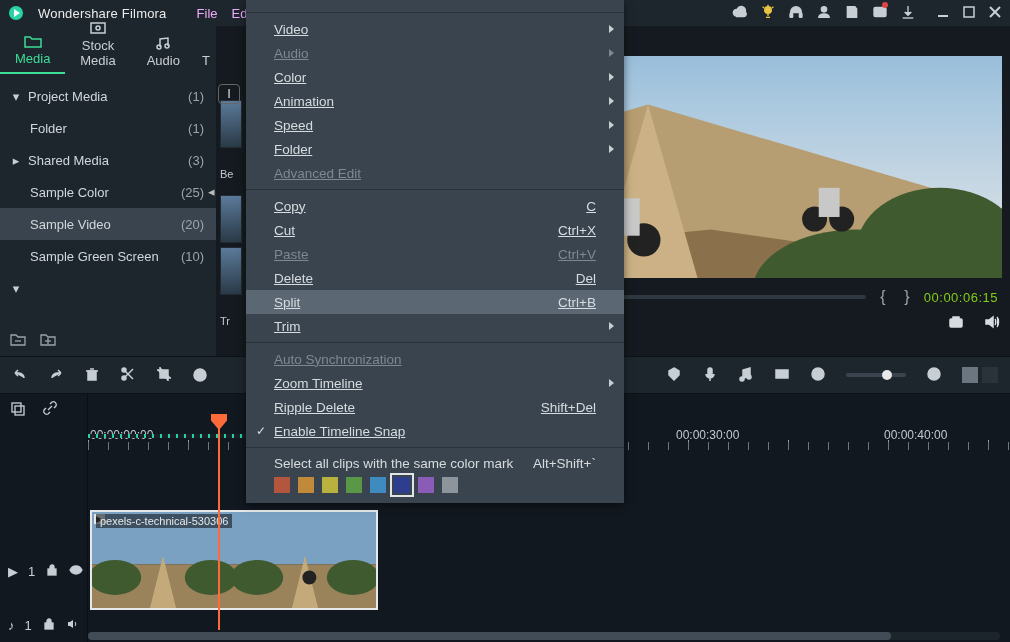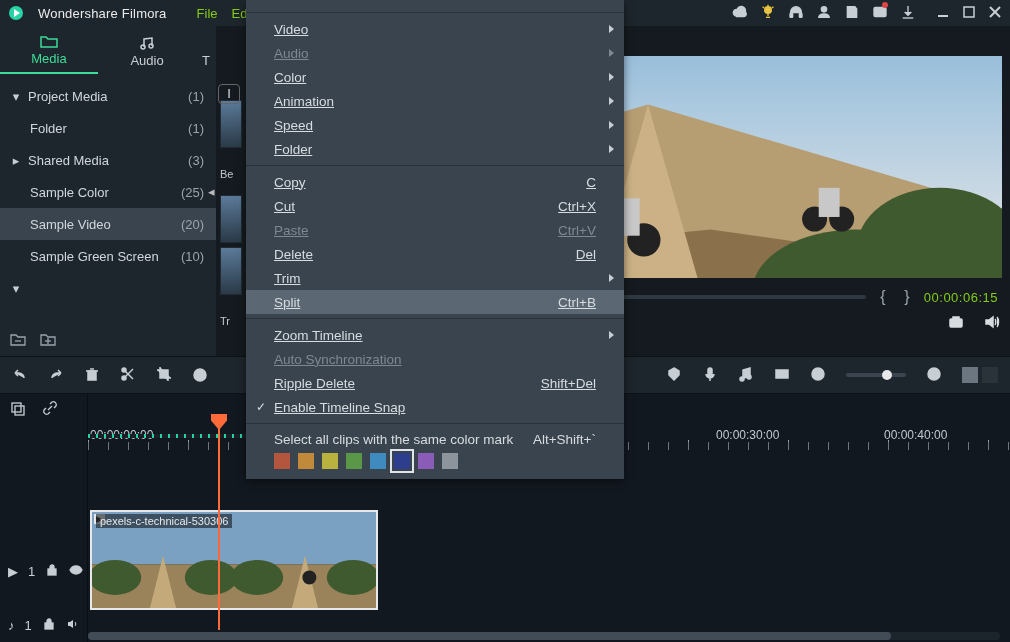--- a/index.html
+++ b/index.html
@@ -3,21 +3,21 @@
 <meta charset="utf-8">
 <style>
   * { margin: 0; padding: 0; box-sizing: border-box; font-family: -apple-system, BlinkMacSystemFont, "Segoe UI", Arial, sans-serif; }
   body { background: #1a2026; color: #ccc; width: 1010px; height: 642px; overflow: hidden; position: relative; font-size: 13px; user-select: none; }
 
   
   .titlebar { display: flex; align-items: center; height: 26px; background: #1e262d; padding: 0 8px; gap: 14px; }
   .titlebar .logo { width: 16px; height: 16px; display: inline-block; }
   .titlebar .brand { color: #eaeaea; font-weight: 500; letter-spacing: .2px; }
   .titlebar .menu { display: flex; gap: 14px; margin-left: 16px; }
-  .titlebar .menu span { color: #84cc16; }
+  .titlebar .menu span { color: #f0abfc; }
   .titlebar .right-icons { margin-left: auto; display: flex; gap: 12px; align-items: center; }
   .winbtns { display: flex; gap: 12px; margin-left: 8px; }
   .ico { width: 16px; height: 16px; fill: #c8cfd4; stroke: #c8cfd4; }
   .icoX { width: 14px; height: 14px; }
   .bulb { fill: #e8c441; stroke: #e8c441; }
   .msg-dot::after { content: ''; position: absolute; width: 6px; height: 6px; background: #d44; border-radius: 50%; margin-left: -6px; margin-top: -2px; }
 
   
   .main { display: flex; height: 330px; }
 
@@ -188,20 +188,27 @@
 
 <div class="main">
 
   <div class="left">
     <div class="tabs">
       <div class="tab active">
         <svg class="ti" width="18" height="14" viewBox="0 0 18 14" fill="none" stroke="#3ddc97" stroke-width="1.5">
             <path d="M1 3h5l2 2h9v8H1z"></path>
           </svg>
         <span>Media</span>
+      </div>
+      <div class="tab">
+        <svg class="ti" width="18" height="14" viewBox="0 0 18 14" fill="none" stroke="#c8cfd4" stroke-width="1.5">
+            <rect x="2" y="2" width="14" height="10"></rect>
+            <circle cx="9" cy="7" r="2"></circle>
+          </svg>
+        <span>Stock Media</span>
       </div>
       <div class="tab">
         <svg class="ti" width="18" height="14" viewBox="0 0 18 14" fill="none" stroke="#c8cfd4" stroke-width="1.5">
             <path d="M6 11V3l8-1v8"></path>
             <circle cx="5" cy="11" r="2"></circle>
             <circle cx="13" cy="10" r="2"></circle>
           </svg>
         <span>Audio</span>
       </div>
       <div class="tab" style="flex:0 0 20px">
@@ -363,50 +370,53 @@
     </div>
   <div class="row sub">
       <span>Animation</span>
     </div>
   <div class="row sub">
       <span>Speed</span>
     </div>
   <div class="row sub">
       <span>Folder</span>
     </div>
+  <div class="row disabled">
+      <span>Advanced Edit</span>
+    </div>
   <hr>
   <div class="row">
       <span>Copy</span>
       <span class="k">C</span>
     </div>
   <div class="row">
       <span>Cut</span>
       <span class="k">Ctrl+X</span>
     </div>
   <div class="row disabled">
       <span>Paste</span>
       <span class="k">Ctrl+V</span>
     </div>
   <div class="row">
       <span>Delete</span>
       <span class="k">Del</span>
     </div>
-  <div class="row sub">
-      <span>Trim</span>
-    </div>
   <div class="row sel">
       <span>Split</span>
       <span class="k">Ctrl+B</span>
     </div>
+  <div class="row sub">
+      <span>Trim</span>
+    </div>
   <hr>
-  <div class="row sub">
-      <span>Zoom Timeline</span>
-    </div>
   <div class="row disabled">
       <span>Auto Synchronization</span>
+    </div>
+  <div class="row sub">
+      <span>Zoom Timeline</span>
     </div>
   <div class="row">
       <span>Ripple Delete</span>
       <span class="k">Shift+Del</span>
     </div>
   <div class="row check">
       <span>Enable Timeline Snap</span>
     </div>
   <hr>
   <div class="color-lbl">
@@ -524,21 +534,21 @@
             <polygon points="2,5 4,5 7,3 7,11 4,9 2,9" fill="#c8cfd4"></polygon>
             <path d="M9 5c1 1 1 3 0 4" fill="none" stroke="#c8cfd4"></path>
           </svg></span>
     </div>
   </div>
 
   <div class="ruler">
     <div class="mainticks"></div>
     <div class="ticks"></div>
     <span class="tick-lbl" style="left:2px">00:00:00:00</span>
-    <span class="tick-lbl" style="left:628px">00:00:30:00</span>
+    <span class="tick-lbl" style="left:588px">00:00:30:00</span>
     <span class="tick-lbl" style="left:796px">00:00:40:00</span>
   </div>
   <div class="green-ruler"></div>
 
   <div class="playhead">
       <div class="head"></div>
     </div>
 
   <div class="tracks">
     <div class="track">

